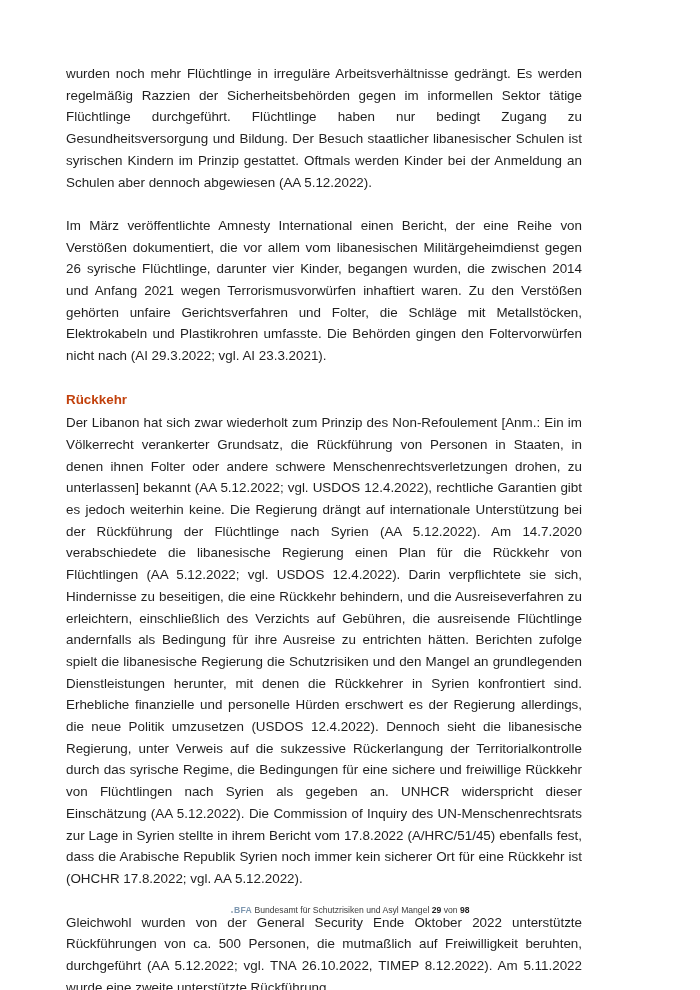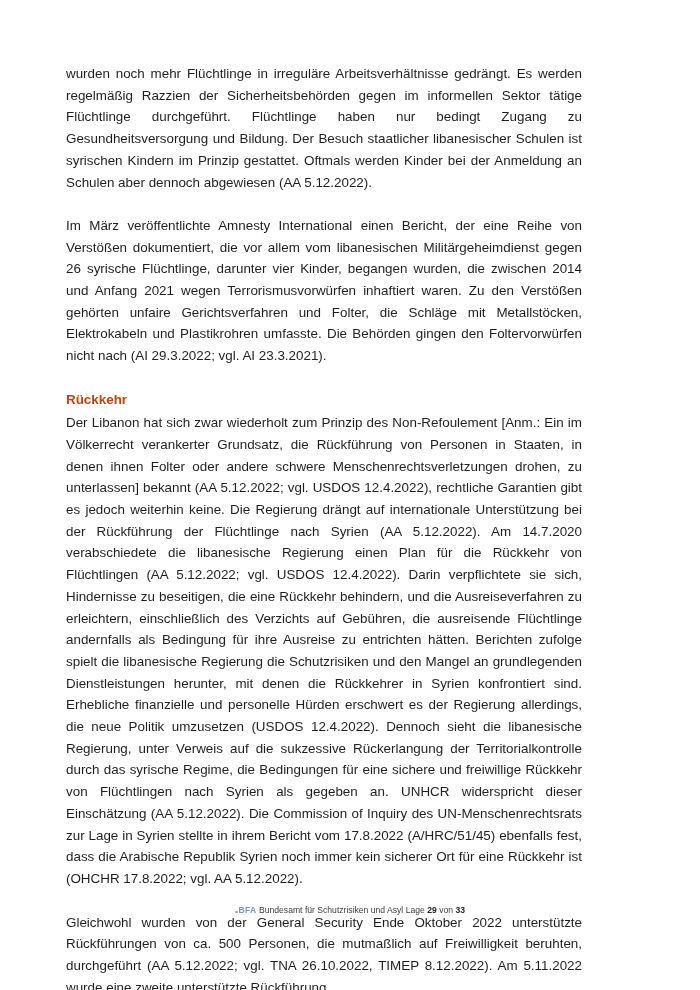--- a/index.html
+++ b/index.html
@@ -93,19 +93,19 @@
 
     <p class="body-text">Der Libanon hat sich zwar wiederholt zum Prinzip des Non-Refoulement [Anm.: Ein im Völkerrecht verankerter Grundsatz, die Rückführung von Personen in Staaten, in denen ihnen Folter oder andere schwere Menschenrechtsverletzungen drohen, zu unterlassen] bekannt (AA 5.12.2022; vgl. USDOS 12.4.2022), rechtliche Garantien gibt es jedoch weiterhin keine. Die Regierung drängt auf internationale Unterstützung bei der Rückführung der Flüchtlinge nach Syrien (AA 5.12.2022). Am 14.7.2020 verabschiedete die libanesische Regierung einen Plan für die Rückkehr von Flüchtlingen (AA 5.12.2022; vgl. USDOS 12.4.2022). Darin verpflichtete sie sich, Hindernisse zu beseitigen, die eine Rückkehr behindern, und die Ausreiseverfahren zu erleichtern, einschließlich des Verzichts auf Gebühren, die ausreisende Flüchtlinge andernfalls als Bedingung für ihre Ausreise zu entrichten hätten. Berichten zufolge spielt die libanesische Regierung die Schutzrisiken und den Mangel an grundlegenden Dienstleistungen herunter, mit denen die Rückkehrer in Syrien konfrontiert sind. Erhebliche finanzielle und personelle Hürden erschwert es der Regierung allerdings, die neue Politik umzusetzen (USDOS 12.4.2022). Dennoch sieht die libanesische Regierung, unter Verweis auf die sukzessive Rückerlangung der Territorialkontrolle durch das syrische Regime, die Bedingungen für eine sichere und freiwillige Rückkehr von Flüchtlingen nach Syrien als gegeben an. UNHCR widerspricht dieser Einschätzung (AA 5.12.2022). Die Commission of Inquiry des UN-Menschenrechtsrats zur Lage in Syrien stellte in ihrem Bericht vom 17.8.2022 (A/HRC/51/45) ebenfalls fest, dass die Arabische Republik Syrien noch immer kein sicherer Ort für eine Rückkehr ist (OHCHR 17.8.2022; vgl. AA 5.12.2022).</p>
 
     <p class="body-text extra-gap">Gleichwohl wurden von der General Security Ende Oktober 2022 unterstützte Rückführungen von ca. 500 Personen, die mutmaßlich auf Freiwilligkeit beruhten, durchgeführt (AA 5.12.2022; vgl. TNA 26.10.2022, TIMEP 8.12.2022). Am 5.11.2022 wurde eine zweite unterstützte Rückführung</p>
 
   </main>
 
   <footer class="page-footer">
     <span class="footer-logo-mark"></span><span class="footer-logo">BFA</span>
     <span>Bundesamt für Schutzrisiken und Asyl</span>
-    <span>Lage</span>
+    <span>Mangel</span>
     <span class="footer-bold">29</span>
     <span>von</span>
-    <span class="footer-bold">33</span>
+    <span class="footer-bold">98</span>
   </footer>
 
 </div>
 
 </body></html>

